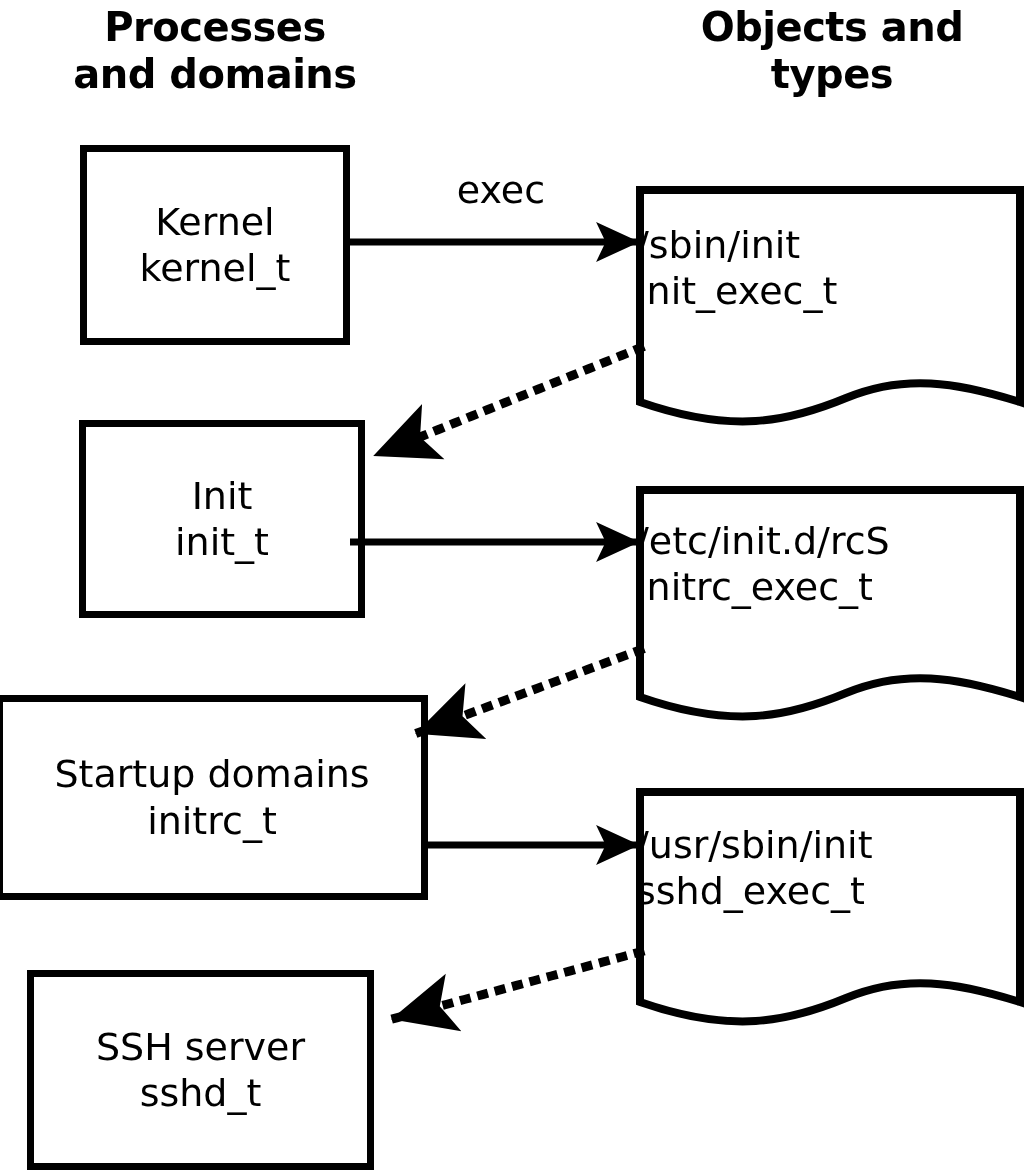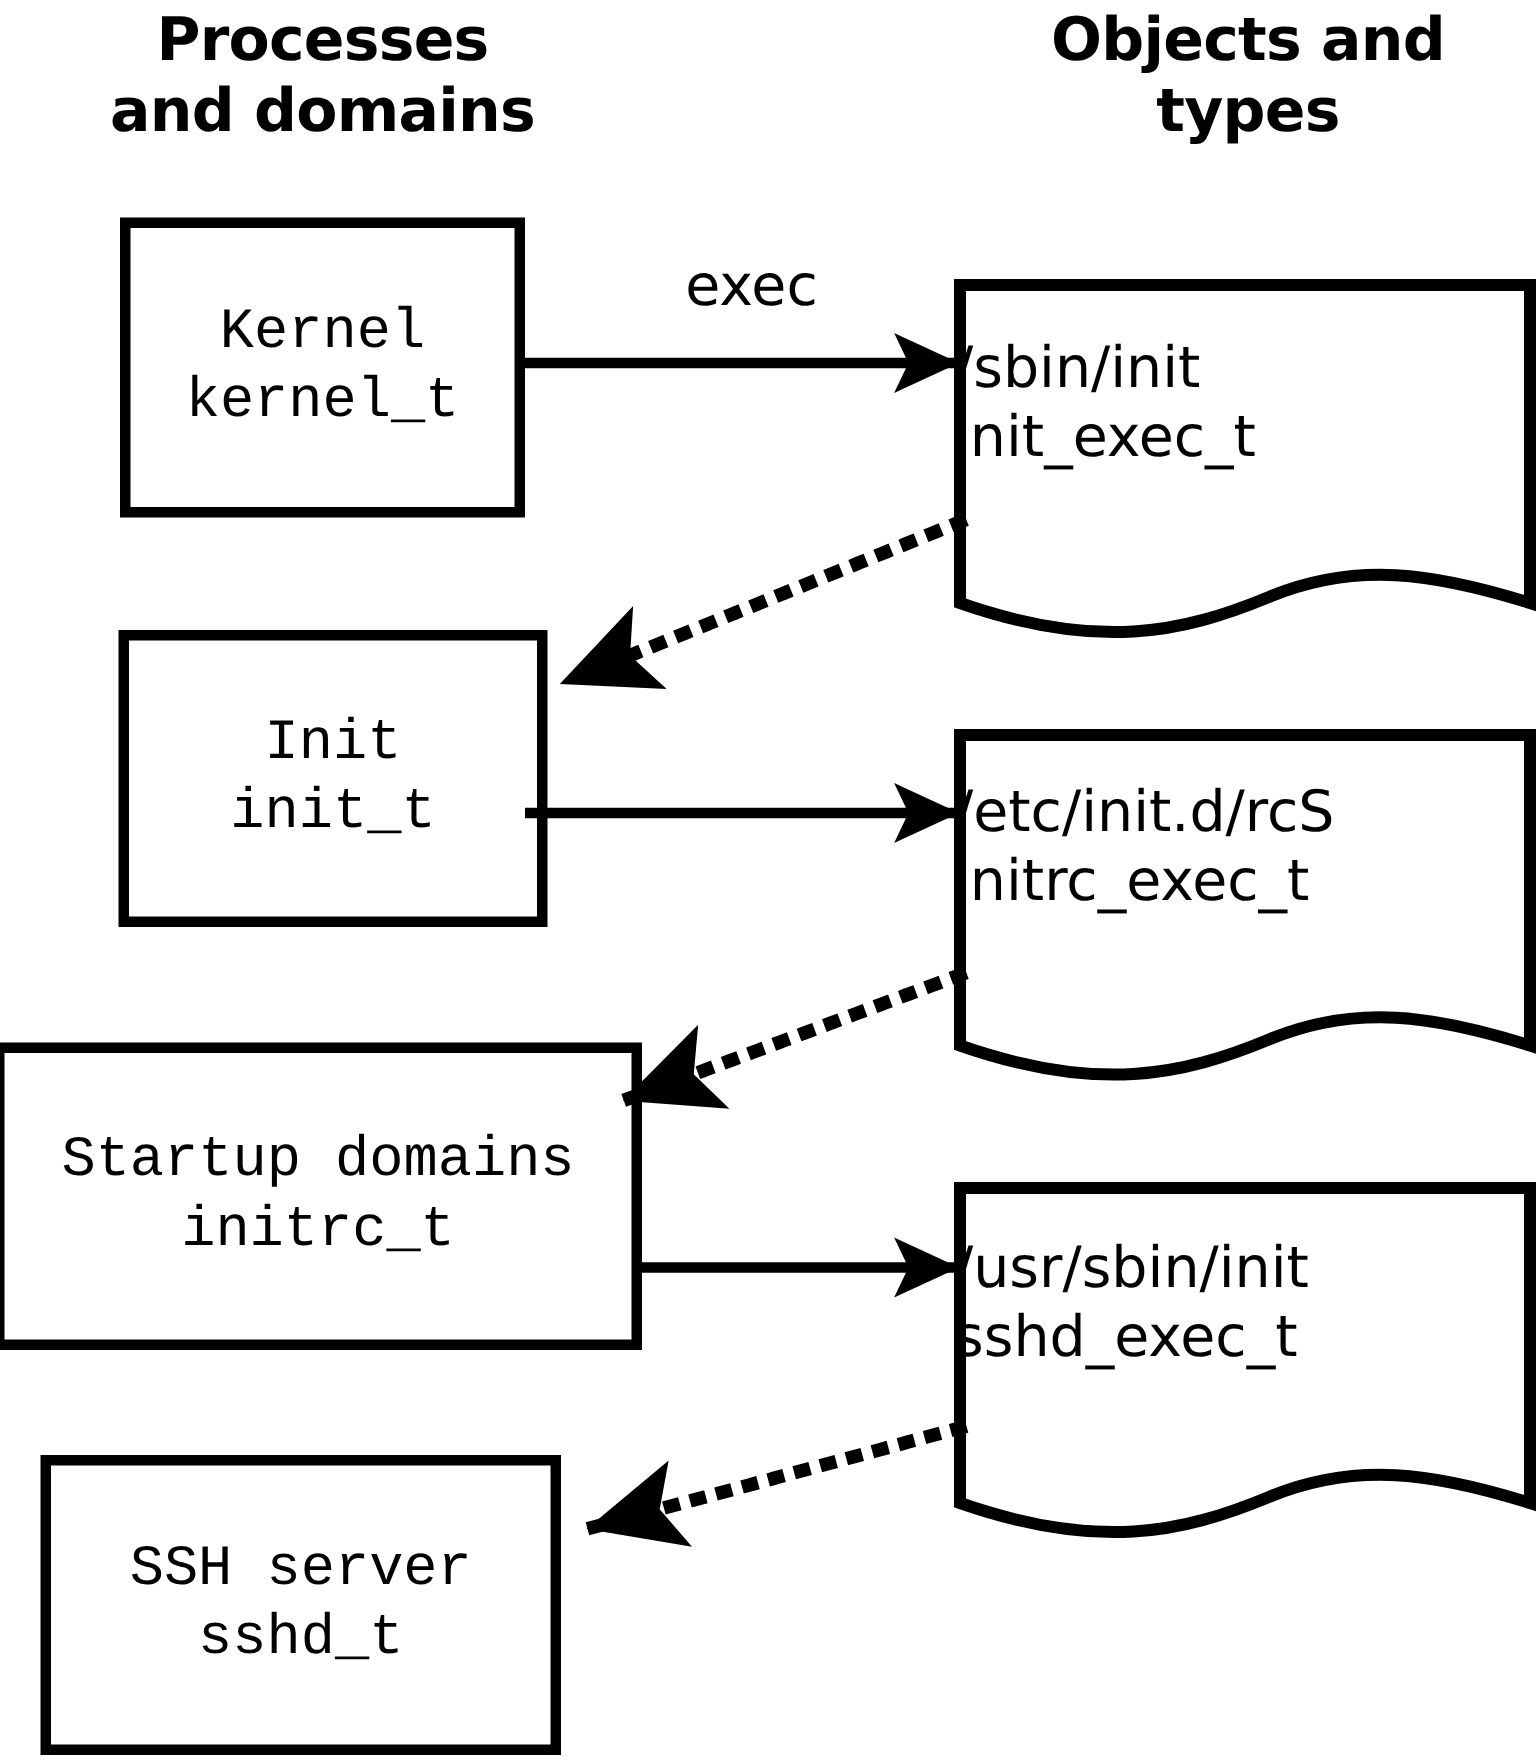--- a/index.html
+++ b/index.html
@@ -36,21 +36,20 @@
     display: flex;
     align-items: center;
     justify-content: center;
   }
   .proc-label {
     font-size: 38px;
     line-height: 1.22;
     color: #000000;
     text-align: center;
     white-space: pre-line;
-    font-family: Liberation Mono, monospace;
   }
 
   #box-kernel  { left: 80px; top: 145px; width: 270px; height: 200px; }
   #box-init    { left: 79px; top: 420px; width: 286px; height: 198px; }
   #box-initrc  { left: -4px; top: 695px; width: 432px; height: 205px; }
   #box-sshd    { left: 27px; top: 970px; width: 347px; height: 200px; }
 
   .doc-shape {
     position: absolute;
     display: block;

